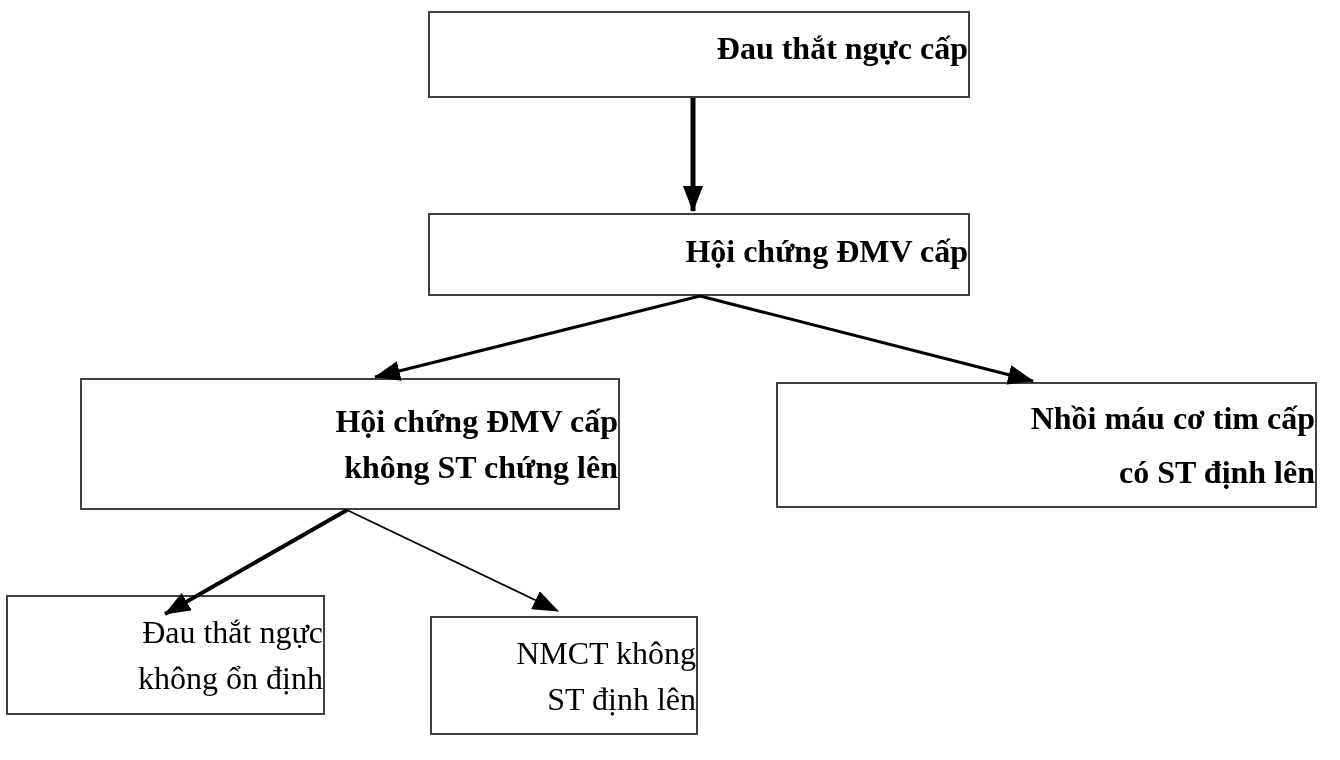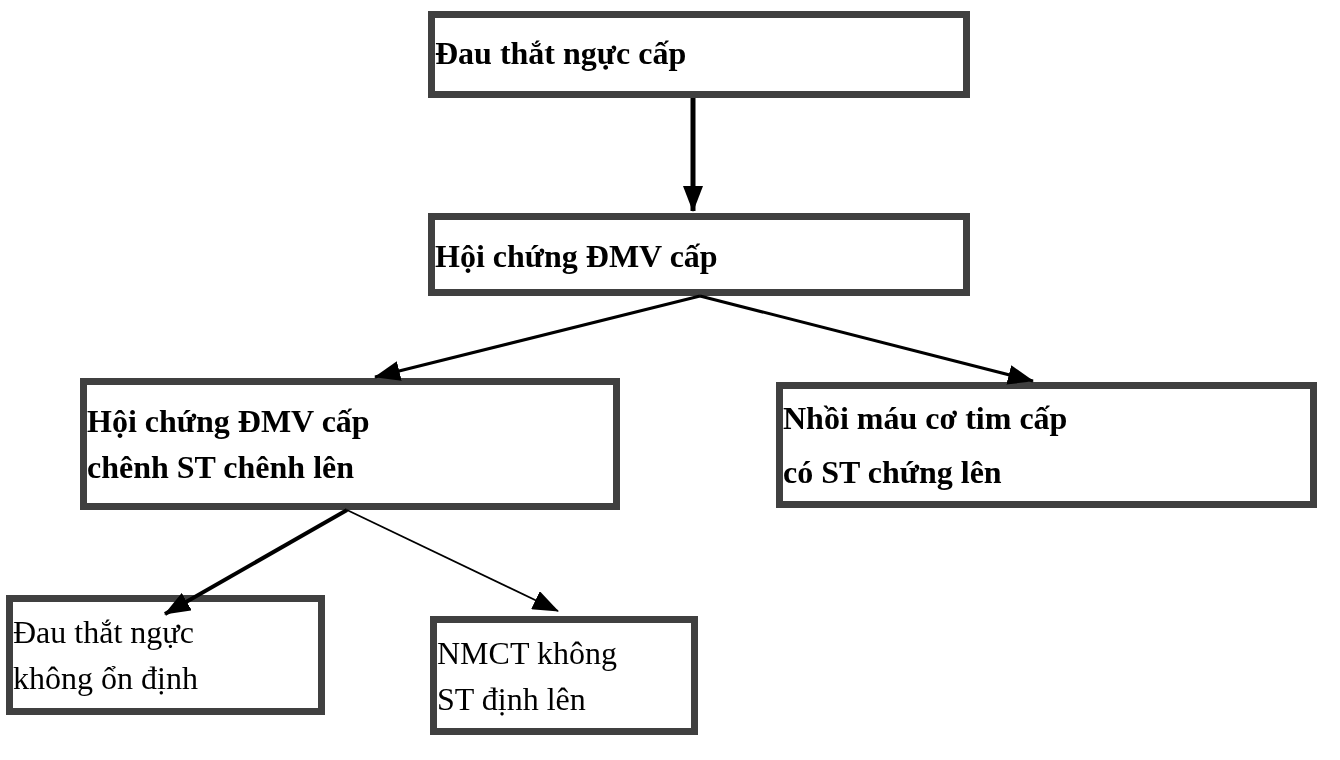--- a/index.html
+++ b/index.html
@@ -12,25 +12,25 @@
     width: 1340px;
     height: 760px;
     background: #ffffff;
     font-family: "Liberation Serif", "DejaVu Serif", serif;
     color: #000000;
     overflow: hidden;
   }
   .node {
     position: absolute;
     box-sizing: border-box;
-    border: 7px solid #404040;
+    border: 2px solid #404040;
     background: #ffffff;
     display: flex;
     flex-direction: column;
-    align-items: flex-start;
+    align-items: flex-end;
     text-align: center;
     font-size: 32px;
     line-height: 46px;
   }
   .node.bold { font-weight: bold; }
   .node.top-aligned { justify-content: flex-start; }
   .node.centered { justify-content: center; }
 
   #node-acute-chest-pain { left: 428px; top: 11px;  width: 542px; height: 87px;  padding-top: 12px; }
   #node-acs             { left: 428px; top: 213px; width: 542px; height: 83px;  padding-top: 13px; }
@@ -56,26 +56,26 @@
   <div class="node bold top-aligned" id="node-acute-chest-pain">
     <span>Đau thắt ngực cấp</span>
   </div>
 
   <div class="node bold top-aligned" id="node-acs">
     <span>Hội chứng ĐMV cấp</span>
   </div>
 
   <div class="node bold centered" id="node-nste-acs">
     <span>Hội chứng ĐMV cấp</span>
-    <span>chênh ST chênh lên</span>
+    <span>không ST chứng lên</span>
   </div>
 
   <div class="node bold centered" id="node-stemi">
     <span>Nhồi máu cơ tim cấp</span>
-    <span>có ST chứng lên</span>
+    <span>có ST định lên</span>
   </div>
 
   <div class="node centered" id="node-unstable-angina">
     <span>Đau thắt ngực</span>
     <span>không ổn định</span>
   </div>
 
   <div class="node centered" id="node-nstemi">
     <span>NMCT không</span>
     <span>ST định lên</span>

